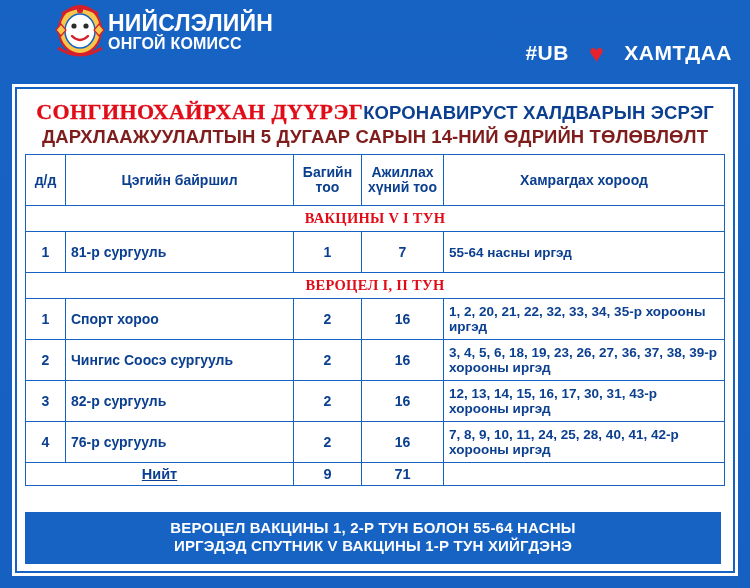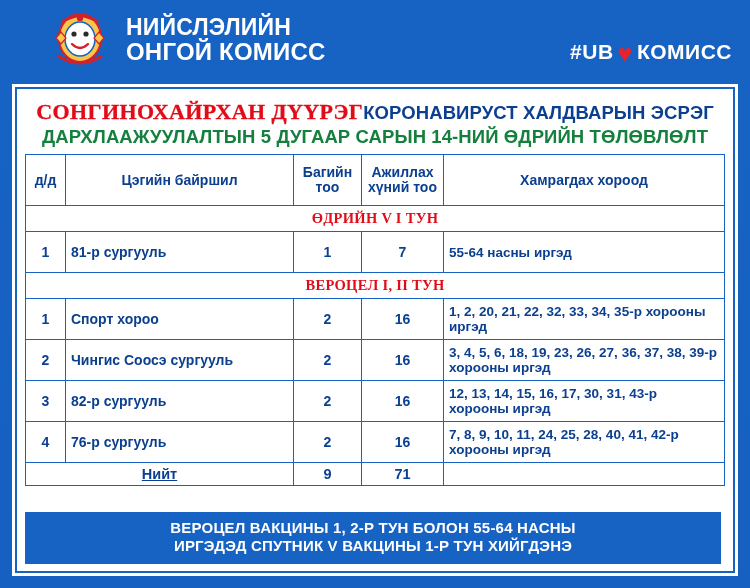--- a/index.html
+++ b/index.html
@@ -24,24 +24,24 @@
   
   .header {
     position: relative;
     height: 86px;
     padding: 6px 12px 0 12px;
     box-sizing: border-box;
   }
   .brand {
     position: absolute;
     left: 52px;
-    top: 8px;
+    top: 0;
     display: flex;
     align-items: center;
-    gap: 18px;
+    gap: 0;
   }
   .emblem {
     width: 56px;
     height: 62px;
     position: relative;
   }
   .emblem .soyombo {
     position: absolute;
     left: 0; top: 0;
     width: 56px; height: 62px;
@@ -53,31 +53,31 @@
     margin-top: 2px;
   }
   .brand-text .l1 {
     color: #ffffff;
     font-size: 23px;
     font-weight: bold;
     letter-spacing: 0.2px;
   }
   .brand-text .l2 {
     color: #ffffff;
-    font-size: 24px;
+    font-size: 16px;
     font-weight: bold;
     letter-spacing: 0.2px;
   }
   .hashtag {
     position: absolute;
     right: 18px;
     top: 40px;
     display: flex;
-    align-items: flex-start;
-    gap: 2px;
+    align-items: center;
+    gap: 18px;
     color: #ffffff;
     font-size: 21px;
     font-weight: bold;
     letter-spacing: 0.5px;
   }
   .heart {
     display: inline-block;
     color: #e8222a;
     font-size: 25px;
     line-height: 1;
@@ -124,21 +124,21 @@
     color: #e10c18;
     font-family: "Liberation Serif", serif;
     font-size: 22px;
     font-weight: bold;
     letter-spacing: 0.4px;
     -webkit-text-stroke: 0.3px #e10c18;
   }
   .title-line2 {
     font-size: 18.5px;
     font-weight: bold;
-    color: #15803d;
+    color: #7f1d1d;
     line-height: 1.2;
     margin-top: 2px;
     letter-spacing: 0.1px;
   }
 
   
   .tbl-wrap {
     flex: 1;
     padding: 2px 4px 0 4px;
   }
@@ -258,21 +258,21 @@
       </div>
       <div class="brand-text">
         <span class="l1">НИЙСЛЭЛИЙН</span>
         <span class="l2">ОНГОЙ КОМИСС</span>
       </div>
     </div>
 
     <div class="hashtag">
       <span>#UB</span>
       <span class="heart">♥</span>
-      <span>КОМИСС</span>
+      <span>ХАМТДАА</span>
     </div>
   </div>
 
   <div class="card">
     <div class="card-inner">
 
       <div class="title-block">
         <div class="title-line1">
           <span class="district">СОНГИНОХАЙРХАН ДҮҮРЭГ</span><span>КОРОНАВИРУСТ ХАЛДВАРЫН ЭСРЭГ</span>
         </div>
@@ -294,21 +294,21 @@
               <th>Цэгийн байршил</th>
               <th>Багийн тоо</th>
               <th>Ажиллах хүний тоо</th>
               <th>Хамрагдах хороод</th>
             </tr>
           </thead>
           <tbody>
 
             <tr class="sep-row sput-row">
               <td colspan="5">
-                <span class="sep-badge">ӨДРИЙН V I ТУН</span>
+                <span class="sep-badge">ВАКЦИНЫ V I ТУН</span>
               </td>
             </tr>
             <tr class="data-row">
               <td class="idx">1</td>
               <td class="place">81-р сургууль</td>
               <td class="num">1</td>
               <td class="num">7</td>
               <td class="districts">55-64 насны иргэд</td>
             </tr>
 

